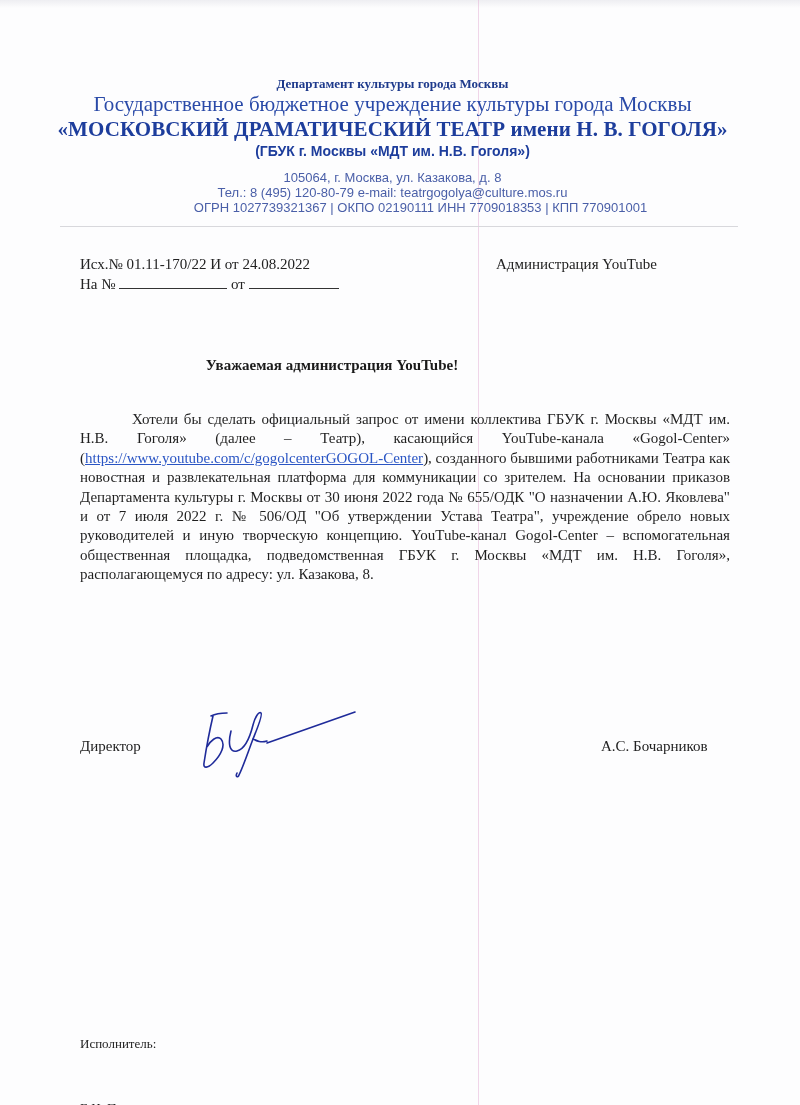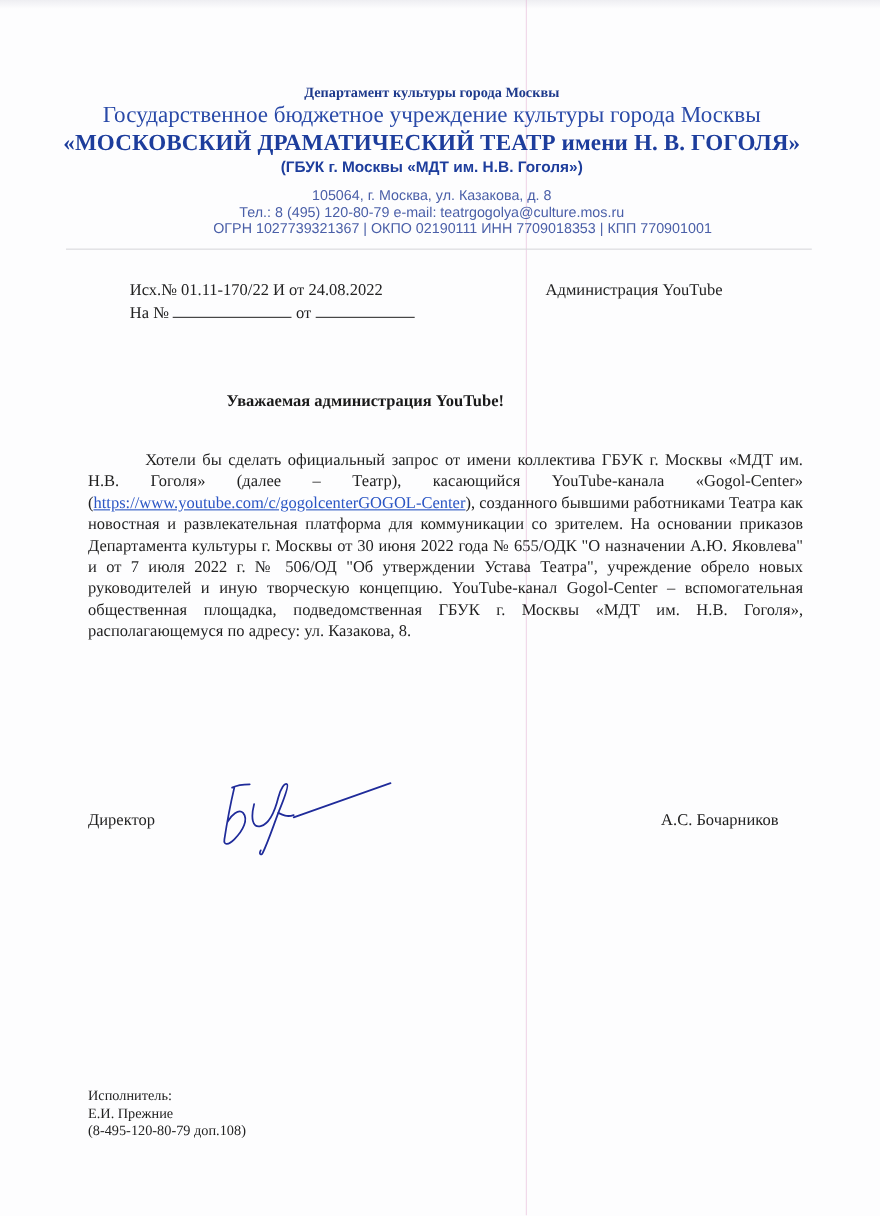--- a/index.html
+++ b/index.html
@@ -27,21 +27,21 @@
     font-size: 13px; color: #4a5fa8;
   }
   .hdr-addr { top: 170px; }
   .hdr-contacts { top: 185px; }
   .hdr-codes { top: 200px; padding-left: 28px; }
   .hdr-rule {
     position: absolute; left: 60px; top: 226px; width: 430px; height: 1px; background: #d8d8dc;
   }
   .hdr-rule.r2 { left: 490px; width: 248px; }
 
-  .meta { position: absolute; left: 80px; font-size: 15px; color: #222; margin-left: 38px; }
+  .meta { position: absolute; left: 80px; font-size: 15px; color: #222; }
   .meta-out { top: 256px; }
   .meta-in { top: 276px; }
   .blank { display: inline-block; border-bottom: 1px solid #333; height: 12px; vertical-align: baseline; }
   .blank.w1 { width: 108px; }
   .blank.w2 { width: 90px; }
   .addressee { position: absolute; left: 496px; top: 256px; font-size: 15px; color: #222; }
 
   .salutation {
     position: absolute; left: 0; top: 357px; width: 664px; text-align: center;
     font-size: 15px; font-weight: bold; color: #1a1a1a;
@@ -53,21 +53,21 @@
     text-align: justify;
   }
   .body-text p { margin: 0; text-indent: 52px; }
   .link { color: #2a55c4; text-decoration: underline; }
 
   .sig-title { position: absolute; left: 80px; top: 738px; font-size: 15px; color: #222; font-family: Liberation Serif, serif; }
   .sig-name { position: absolute; left: 601px; top: 738px; font-size: 15px; color: #222; }
   .signature { position: absolute; left: 195px; top: 705px; width: 180px; height: 75px; }
 
   .executor { position: absolute; left: 80px; top: 988px; font-size: 13px; line-height: 16px; color: #222; }
-  .executor div { white-space: nowrap; }
+  .executor div { white-space: nowrap; margin-top: 48px; }
 </style>
 </head>
 <body>
 
 <div class="top-shade"></div>
 <div class="fold-line"></div>
 
 <div>
   <div class="hdr hdr-dept">Департамент культуры города Москвы</div>
   <div class="hdr hdr-org">Государственное бюджетное учреждение культуры города Москвы</div>

